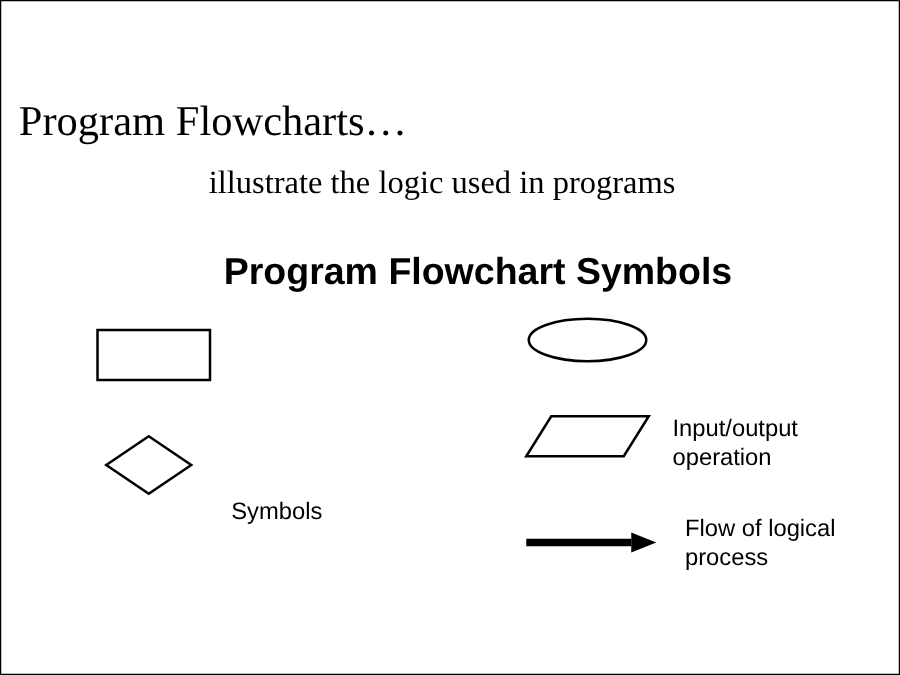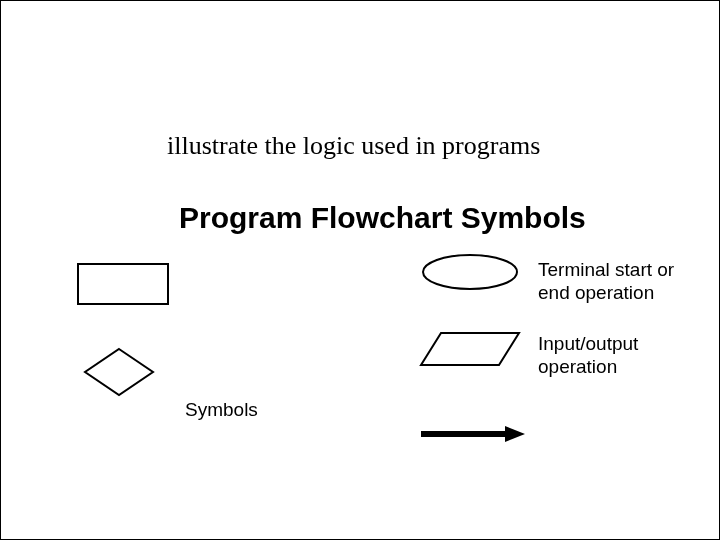--- a/index.html
+++ b/index.html
@@ -82,46 +82,47 @@
     left: 420px;
     top: 425px;
   }
   svg { display:block; overflow:visible; }
 </style>
 </head>
 <body>
 
 <div class="slide">
 
+  <div class="title">Program Flowcharts…</div>
   <div class="subtitle">illustrate the logic used in programs</div>
   <div class="section-heading">Program Flowchart Symbols</div>
 
   <div class="shape-rect"></div>
 
   <div class="shape-diamond">
     <svg width="68" height="46">
       <polygon points="34,0 68,23 34,46 0,23" fill="#fff" stroke="#000" stroke-width="2"></polygon>
     </svg>
   </div>
   <div class="label" style="left:184px; top:398px;">Symbols</div>
 
   <div class="shape-ellipse">
     <svg width="98" height="38">
       <ellipse cx="49" cy="19" rx="47" ry="17" fill="#fff" stroke="#000" stroke-width="2"></ellipse>
     </svg>
   </div>
-  <div class="label" style="left:537px; top:258px; width:160px;">Terminal start or end operation</div>
 
   <div class="shape-para">
     <svg width="100" height="36">
       <polygon points="20,2 98,2 78,34 0,34" fill="#fff" stroke="#000" stroke-width="2"></polygon>
     </svg>
   </div>
   <div class="label" style="left:537px; top:332px; width:160px;">Input/output operation</div>
 
   <div class="shape-arrow">
     <svg width="104" height="16">
       <line x1="0" y1="8" x2="84" y2="8" stroke="#000" stroke-width="6"></line>
       <polygon points="84,0 104,8 84,16" fill="#000"></polygon>
     </svg>
   </div>
+  <div class="label" style="left:547px; top:412px; width:160px;">Flow of logical process</div>
 
 </div>
 
 </body></html>

